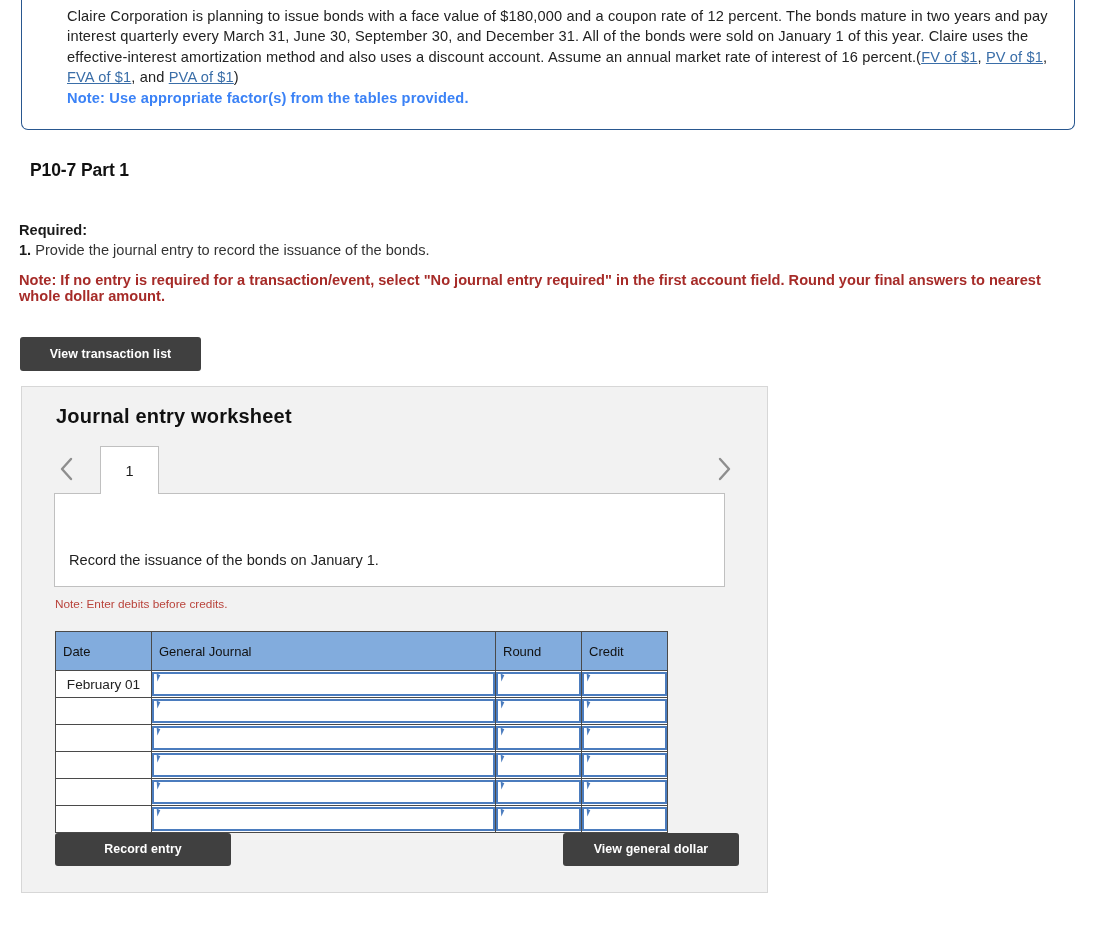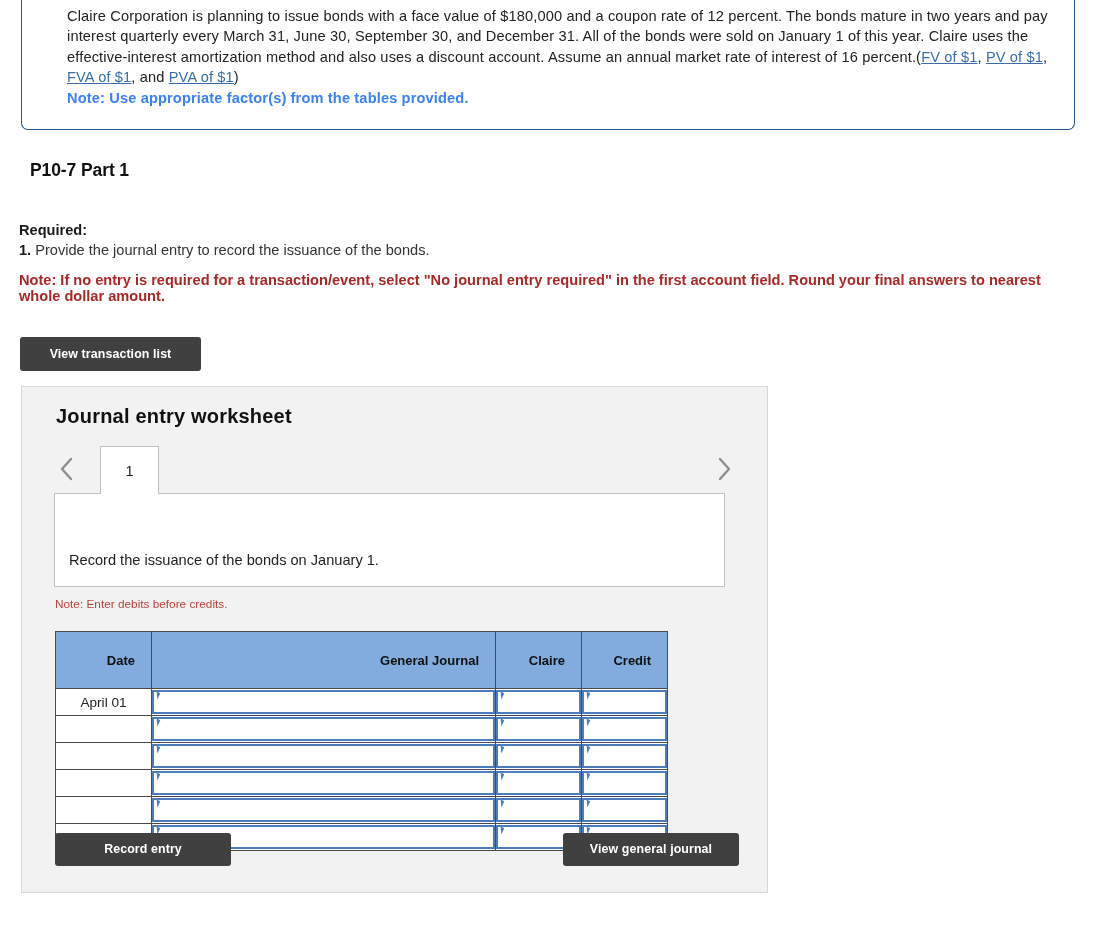--- a/index.html
+++ b/index.html
@@ -205,25 +205,25 @@
     left: 33px;
     top: 244px;
     border-collapse: collapse;
     table-layout: fixed;
     background: #ffffff;
   }
   .journal-table th {
     background: #82acdd;
     border: 1px solid #4a4a4a;
     font-size: 13px;
-    font-weight: bold;
+    font-weight: normal;
     color: #111111;
     height: 24px;
-    padding: 16px;
-    text-align: right;
+    padding: 7px;
+    text-align: left;
   }
   .journal-table td {
     border: 1px solid #4a4a4a;
     padding: 0;
     height: 26px;
     vertical-align: middle;
   }
   .col-date { width: 96px; }
   .col-gj   { width: 344px; }
   .col-deb  { width: 86px; }
@@ -335,27 +335,27 @@
     <colgroup>
       <col class="col-date">
         <col class="col-gj">
         <col class="col-deb">
         <col class="col-cred">
     </colgroup>
     <thead>
       <tr>
         <th>Date</th>
         <th>General Journal</th>
-        <th>Claire</th>
+        <th>Round</th>
         <th>Credit</th>
       </tr>
     </thead>
     <tbody>
       <tr>
-        <td class="date-cell">April 01</td>
+        <td class="date-cell">February 01</td>
         <td class="field-cell">
           <div class="field-box select-box">
               <span class="tri2"></span>
             </div>
         </td>
         <td class="field-cell">
           <div class="field-box">
               <span class="tri2"></span>
             </div>
         </td>
@@ -452,15 +452,15 @@
         <td class="field-cell">
           <div class="field-box">
               <span class="tri2"></span>
             </div>
         </td>
       </tr>
     </tbody>
   </table>
 
   <button id="record-entry" class="btn-blue">Record entry</button>
-  <button id="view-general-journal" class="btn-blue">View general journal</button>
+  <button id="view-general-journal" class="btn-blue">View general dollar</button>
 
 </div>
 
 </body></html>

